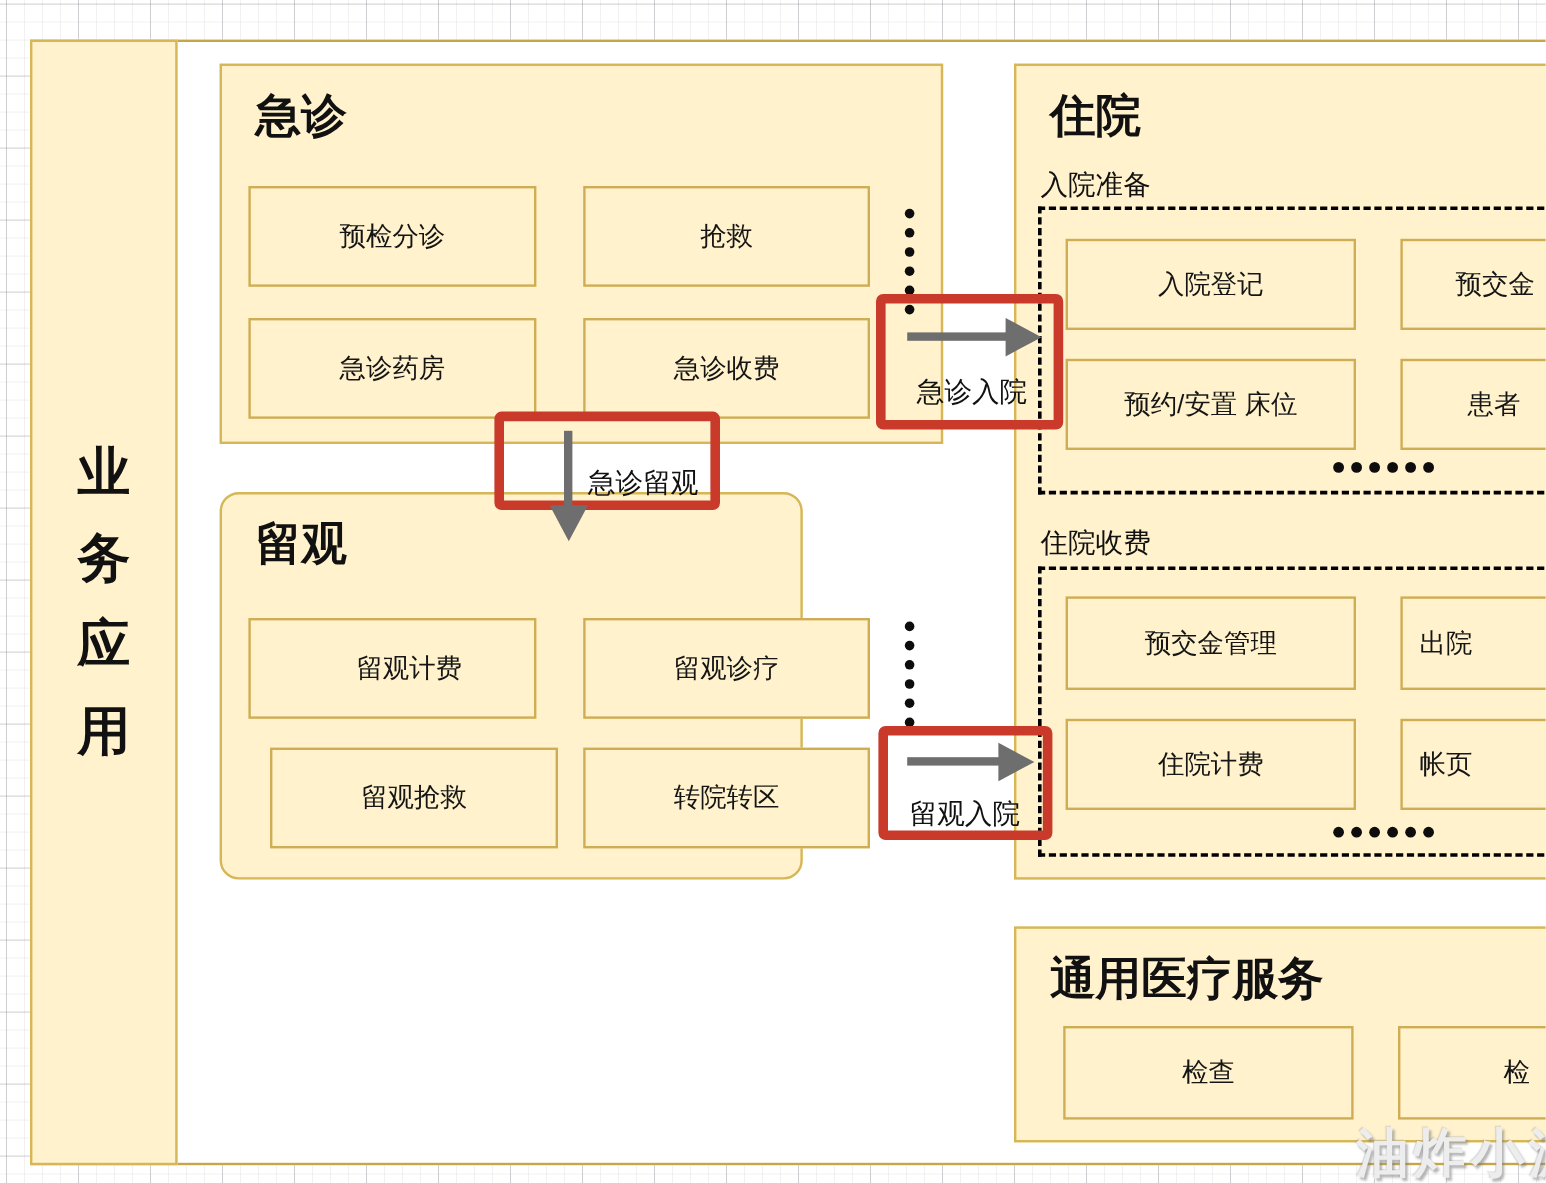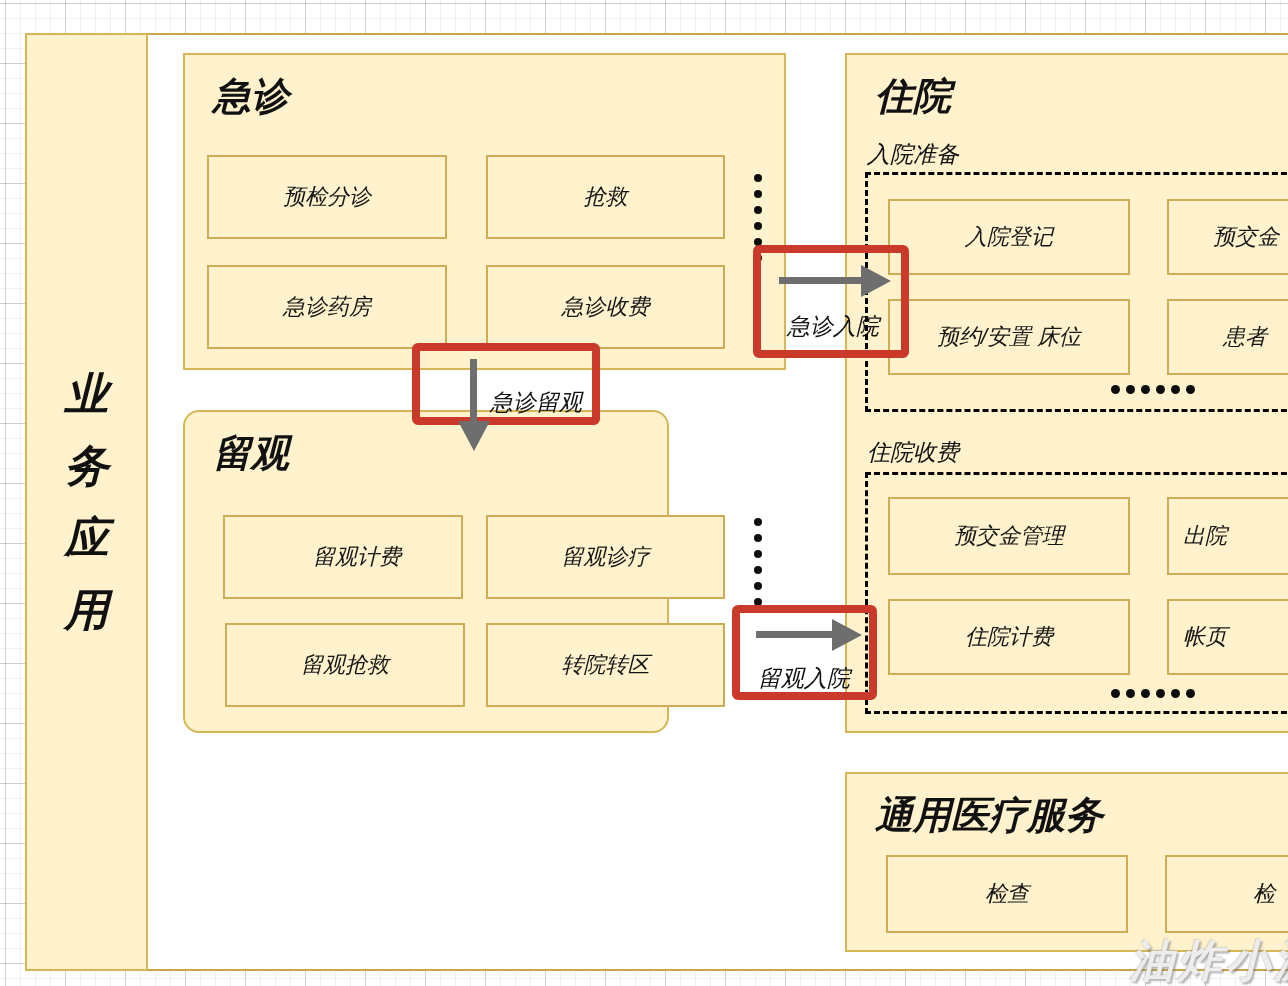--- a/index.html
+++ b/index.html
@@ -8,21 +8,21 @@
     position:relative;width:1288px;height:986px;overflow:hidden;
     background-color:#ffffff;
     background-image:
       linear-gradient(to right, rgba(120,120,130,0.28) 1px, transparent 1px),
       linear-gradient(to bottom, rgba(120,120,130,0.28) 1px, transparent 1px),
       linear-gradient(to right, rgba(120,120,130,0.10) 1px, transparent 1px),
       linear-gradient(to bottom, rgba(120,120,130,0.10) 1px, transparent 1px);
     background-size:60px 60px,60px 60px,15px 15px,15px 15px;
     background-position:5px 3px,5px 3px,5px 3px,5px 3px;
   }
-  .abs{position:absolute;box-sizing:border-box;font-style:italic;}
+  .abs{position:absolute;box-sizing:border-box;}
 
   
   .frame{left:25px;top:33px;width:1290px;height:938px;background:#fff;border:2px solid #C7A648;}
 
   
   .sidebar{left:25px;top:33px;width:123px;height:938px;background:#FFF2CC;border:2px solid #D6B656;
     display:flex;flex-direction:column;align-items:center;justify-content:center;gap:28px;}
   .sidebar .ch{font-size:44px;font-weight:bold;color:#111;line-height:1;}
 
   
@@ -85,21 +85,21 @@
         <div class="dot"></div>
         <div class="dot"></div>
         <div class="dot"></div>
         <div class="dot"></div>
         <div class="dot"></div>
     </div>
   </div>
 
   <div class="abs group g-observation">
     <div class="group-title">留观</div>
-    <div class="abs node" style="left:38px;top:103px;width:240px;height:84px;padding-left:28px;">留观计费</div>
+    <div class="abs node" style="left:22px;top:103px;width:240px;height:84px;padding-left:28px;">留观计费</div>
     <div class="abs node" style="left:301px;top:103px;width:239px;height:84px;">留观诊疗</div>
     <div class="abs node" style="left:40px;top:211px;width:240px;height:84px;">留观抢救</div>
     <div class="abs node" style="left:301px;top:211px;width:239px;height:84px;">转院转区</div>
     <div class="abs vdots" style="left:569px;top:106px;">
       <div class="dot"></div>
         <div class="dot"></div>
         <div class="dot"></div>
         <div class="dot"></div>
         <div class="dot"></div>
         <div class="dot"></div>
@@ -141,21 +141,21 @@
       </div>
     </div>
   </div>
 
   <div class="abs group g-general">
     <div class="group-title">通用医疗服务</div>
     <div class="abs node" style="left:39px;top:81px;width:242px;height:78px;">检查</div>
     <div class="abs node cut" style="left:318px;top:81px;width:242px;height:78px;padding-left:86px;">检</div>
   </div>
 
-  <div class="abs conn" style="left:730px;top:245px;width:156px;height:113px;margin-left:23px;">
+  <div class="abs conn" style="left:730px;top:245px;width:156px;height:113px;">
     <div class="arrow-line-h" style="left:18px;top:24px;width:88px;"></div>
     <div class="arrow-head-r" style="left:100px;top:12px;"></div>
     <div class="conn-label" style="left:26px;top:58px;">急诊入院</div>
   </div>
 
   <div class="abs conn" style="left:412px;top:343px;width:188px;height:82px;">
     <div class="arrow-line-v" style="left:50px;top:8px;height:64px;"></div>
     <div class="arrow-head-d" style="left:38px;top:70px;"></div>
     <div class="conn-label" style="left:70px;top:36px;">急诊留观</div>
   </div>

